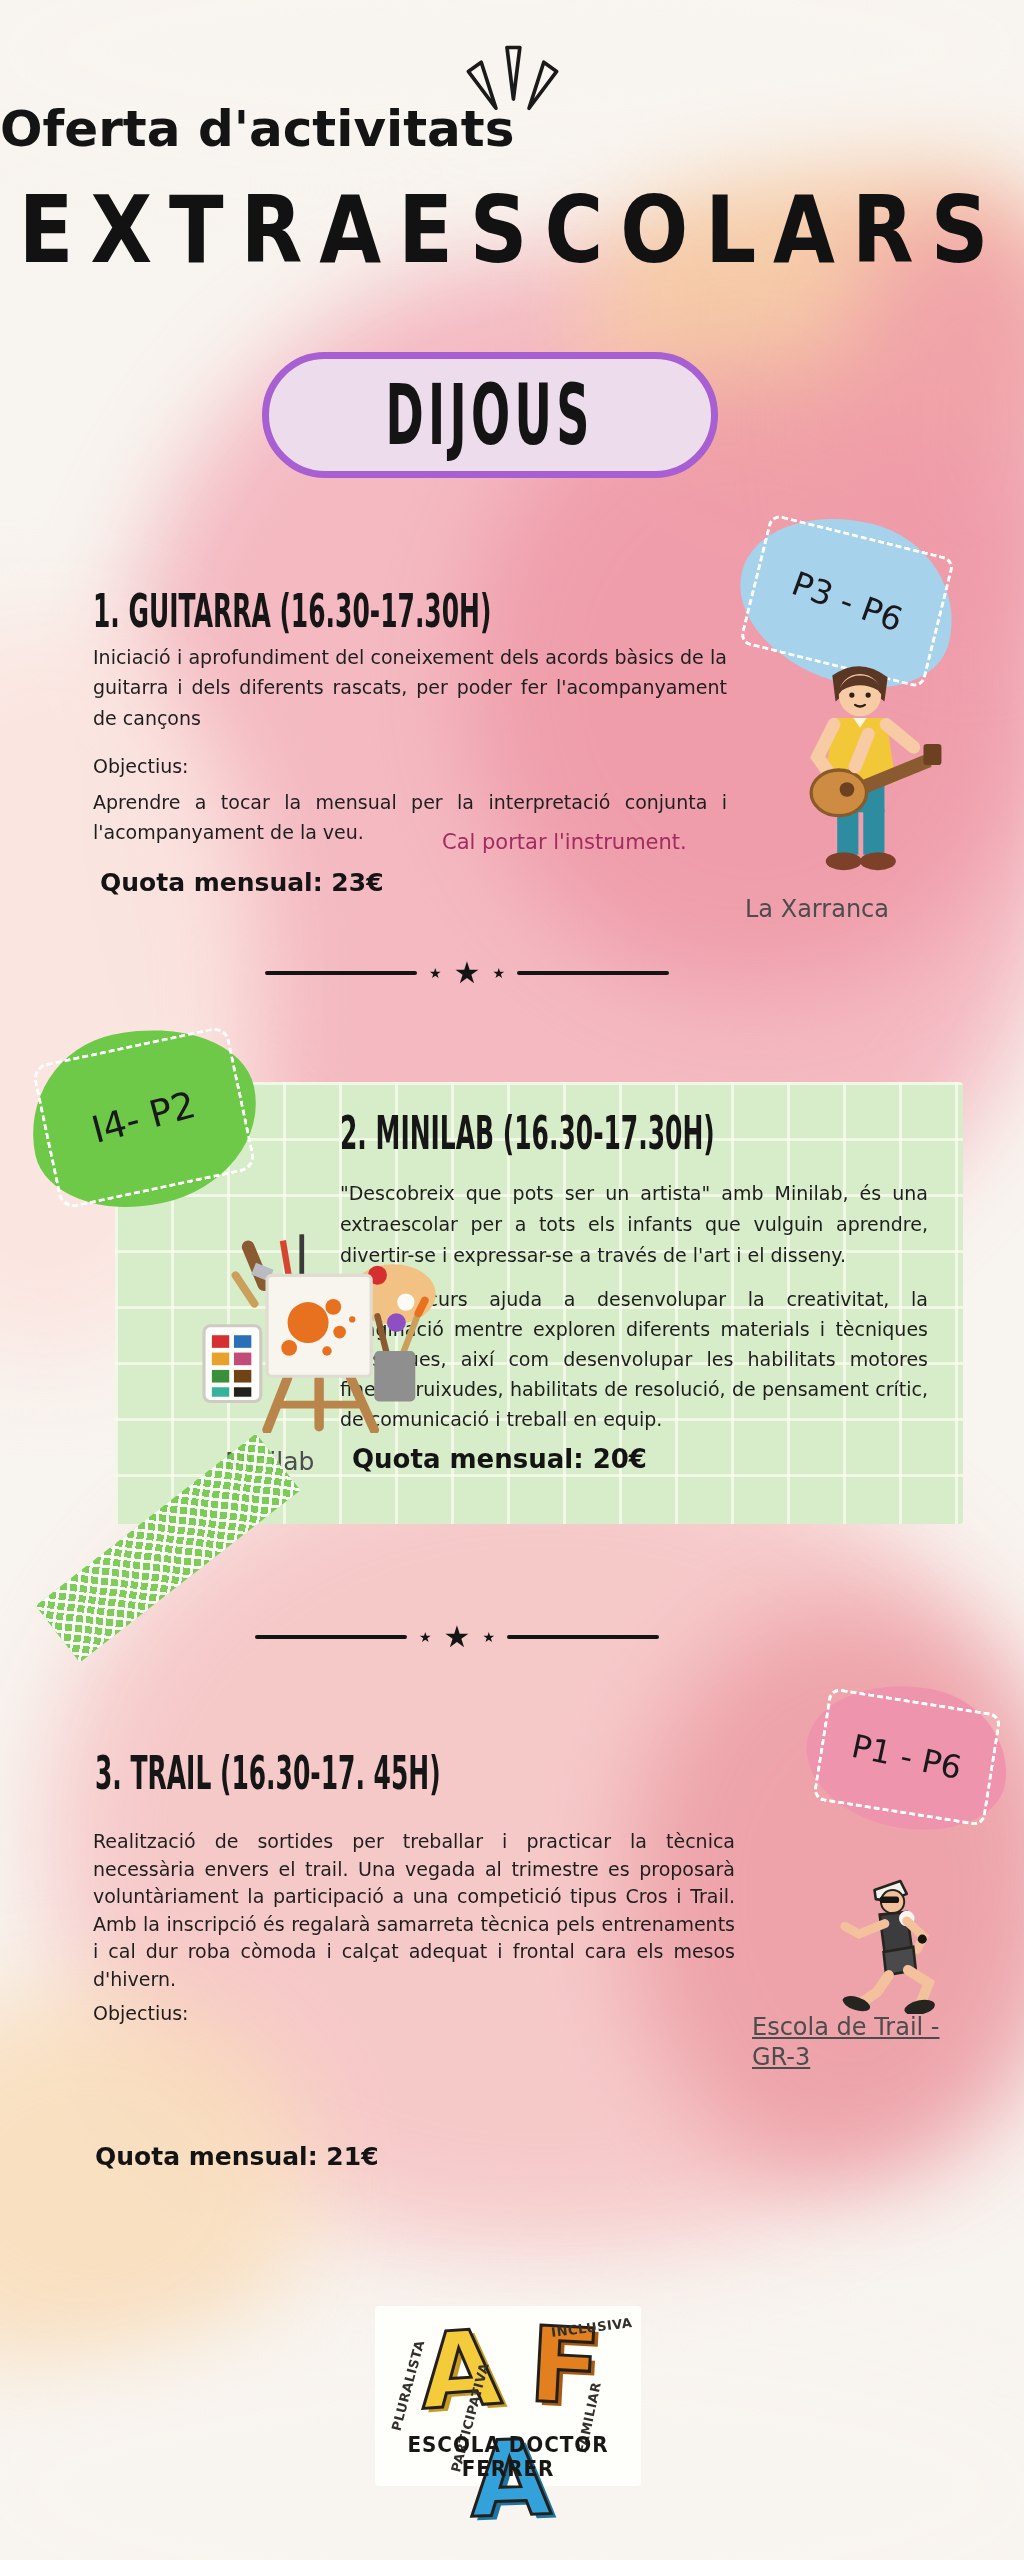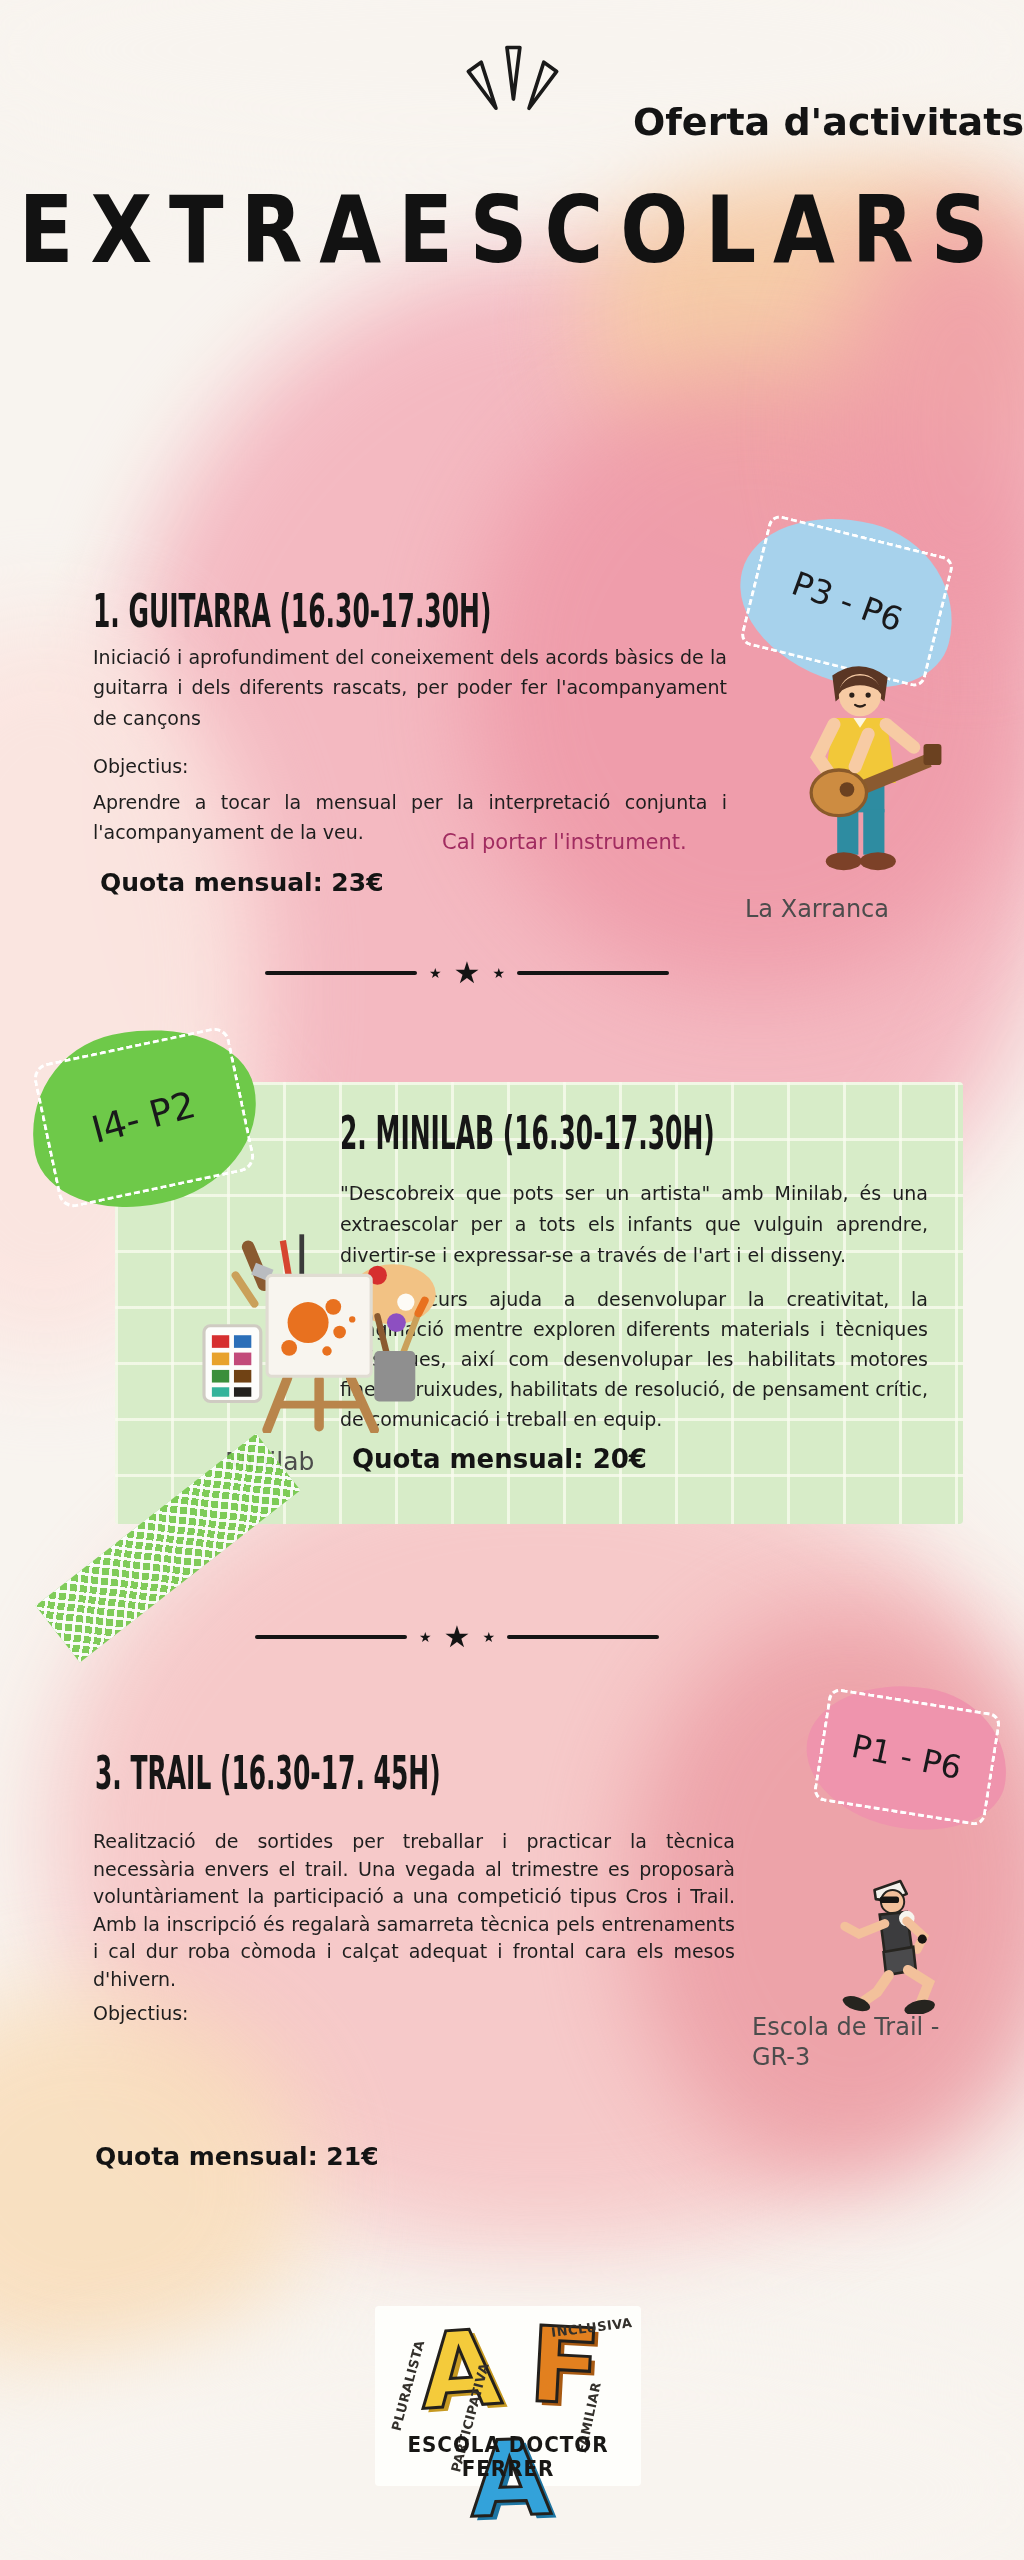--- a/index.html
+++ b/index.html
@@ -19,22 +19,22 @@
   .blob.pink-low   {left:50px;top:1430px;width:990px;height:820px;background:#f6c6c6;opacity:.92;}
   .blob.deep-low   {left:630px;top:1610px;width:440px;height:570px;background:#eb9aa2;opacity:.8;}
   .blob.peach-bl   {left:-130px;top:1990px;width:440px;height:390px;background:#f9ddba;opacity:.85;}
   .blob.cream-top  {left:-60px;top:-80px;width:1140px;height:260px;background:#f8f4ef;opacity:1;}
   .blob.cream-bot  {left:-60px;top:2330px;width:1140px;height:320px;background:#f8f4ef;opacity:1;}
 
   .layer{position:absolute;inset:0;z-index:2;}
 
   
   .strokes{position:absolute;left:455px;top:42px;width:115px;height:92px;}
-  .subtitle{position:absolute;left:0;top:100px;width:100%;text-align:right;
-    font-size:38px;font-weight:bold;color:#141414;}
+  .subtitle{position:absolute;left:0;top:100px;width:100%;text-align:left;
+    font-size:50px;font-weight:bold;color:#141414;}
   .title{position:absolute;left:0;top:176px;width:100%;text-align:center;
     font-size:80px;font-weight:bold;letter-spacing:17px;color:#121212;
     transform:scaleY(1.16);transform-origin:center top;white-space:nowrap;}
   .pill{position:absolute;left:262px;top:352px;width:456px;height:126px;
     background:var(--pill-fill,#ecdcec);border:7px solid var(--pill-border,#a75fd2);
     border-radius:75px;box-sizing:border-box;display:flex;align-items:center;justify-content:center;}
   .pill-label{font-size:64px;font-weight:bold;letter-spacing:6px;color:#141414;
     transform:scale(0.72,1.3);white-space:nowrap;}
 
   
@@ -93,21 +93,21 @@
   
   .badge-pink{left:806px;top:1686px;width:202px;height:142px;background:var(--badge-pink,#ef94ad);
     border-radius:55% 45% 48% 52% / 50% 58% 42% 50%;transform:rotate(9deg);}
   .badge-pink .blabel{font-size:32px;transform:rotate(3deg);}
   .s3-title{left:95px;top:1746px;}
   .s3-desc{left:93px;top:1828px;width:642px;line-height:1.45;}
   .s3-objl{position:absolute;left:93px;top:2002px;font-size:19px;}
   .s3-obj{left:93px;top:2034px;width:660px;line-height:1.38;}
   .s3-fee{left:95px;top:2142px;}
   .runner-svg{position:absolute;left:822px;top:1872px;width:136px;height:142px;}
-  .s3-provider{left:752px;top:2012px;width:230px;}
+  .s3-provider{left:752px;top:2012px;width:230px;text-decoration:underline;}
 
   
   .logo-box{position:absolute;left:375px;top:2306px;width:266px;height:180px;background:#fefefb;border-radius:4px;}
   .letters{position:absolute;left:0;top:10px;width:100%;text-align:center;font-weight:bold;
     font-size:104px;line-height:1.05;letter-spacing:-4px;}
   .letters span{display:inline-block;-webkit-text-stroke:3px #23201c;}
   .l-a1{color:var(--afa-yellow,#f4cb3b);transform:rotate(-4deg);text-shadow:5px 4px 0 #c79a22;}
   .l-f {color:var(--afa-orange,#e2801f);transform:rotate(3deg) translateY(-4px);text-shadow:5px 4px 0 #a85a12;}
   .l-a2{color:var(--afa-blue,#33a2da);transform:rotate(-2deg);text-shadow:5px 4px 0 #1d75a3;}
   .logo-word{position:absolute;font-size:13px;font-weight:bold;color:#33302b;letter-spacing:.5px;white-space:nowrap;}
@@ -138,20 +138,23 @@
 
   <div class="layer">
 
     <svg class="strokes" viewBox="0 0 120 100">
       <polygon points="12,32 26,22 42,72" fill="#faf7f2" stroke="#1a1a1a" stroke-width="4" stroke-linejoin="round"></polygon>
       <polygon points="54,6 68,6 61,62" fill="#faf7f2" stroke="#1a1a1a" stroke-width="4" stroke-linejoin="round"></polygon>
       <polygon points="94,22 108,32 78,72" fill="#faf7f2" stroke="#1a1a1a" stroke-width="4" stroke-linejoin="round"></polygon>
     </svg>
     <div class="subtitle">Oferta d'activitats</div>
     <div class="title">EXTRAESCOLARS</div>
+    <div class="pill">
+      <span class="pill-label">DIJOUS</span>
+    </div>
 
     <div class="h-activity s1-title">1. GUITARRA (16.30-17.30H)</div>
     <div class="body-txt s1-desc">Iniciació i aprofundiment del coneixement dels acords bàsics de la guitarra i dels diferents rascats, per poder fer l'acompanyament de cançons</div>
     <div class="s1-objl">Objectius:</div>
     <div class="body-txt s1-obj">Aprendre a tocar la mensual per la interpretació conjunta i l'acompanyament de la veu.</div>
     <div class="s1-note">Cal portar l'instrument.</div>
     <div class="fee s1-fee">Quota mensual: 23€</div>
     <div class="badge badge-blue">
       <span class="inner"></span>
       <span class="blabel">P3 - P6</span>

